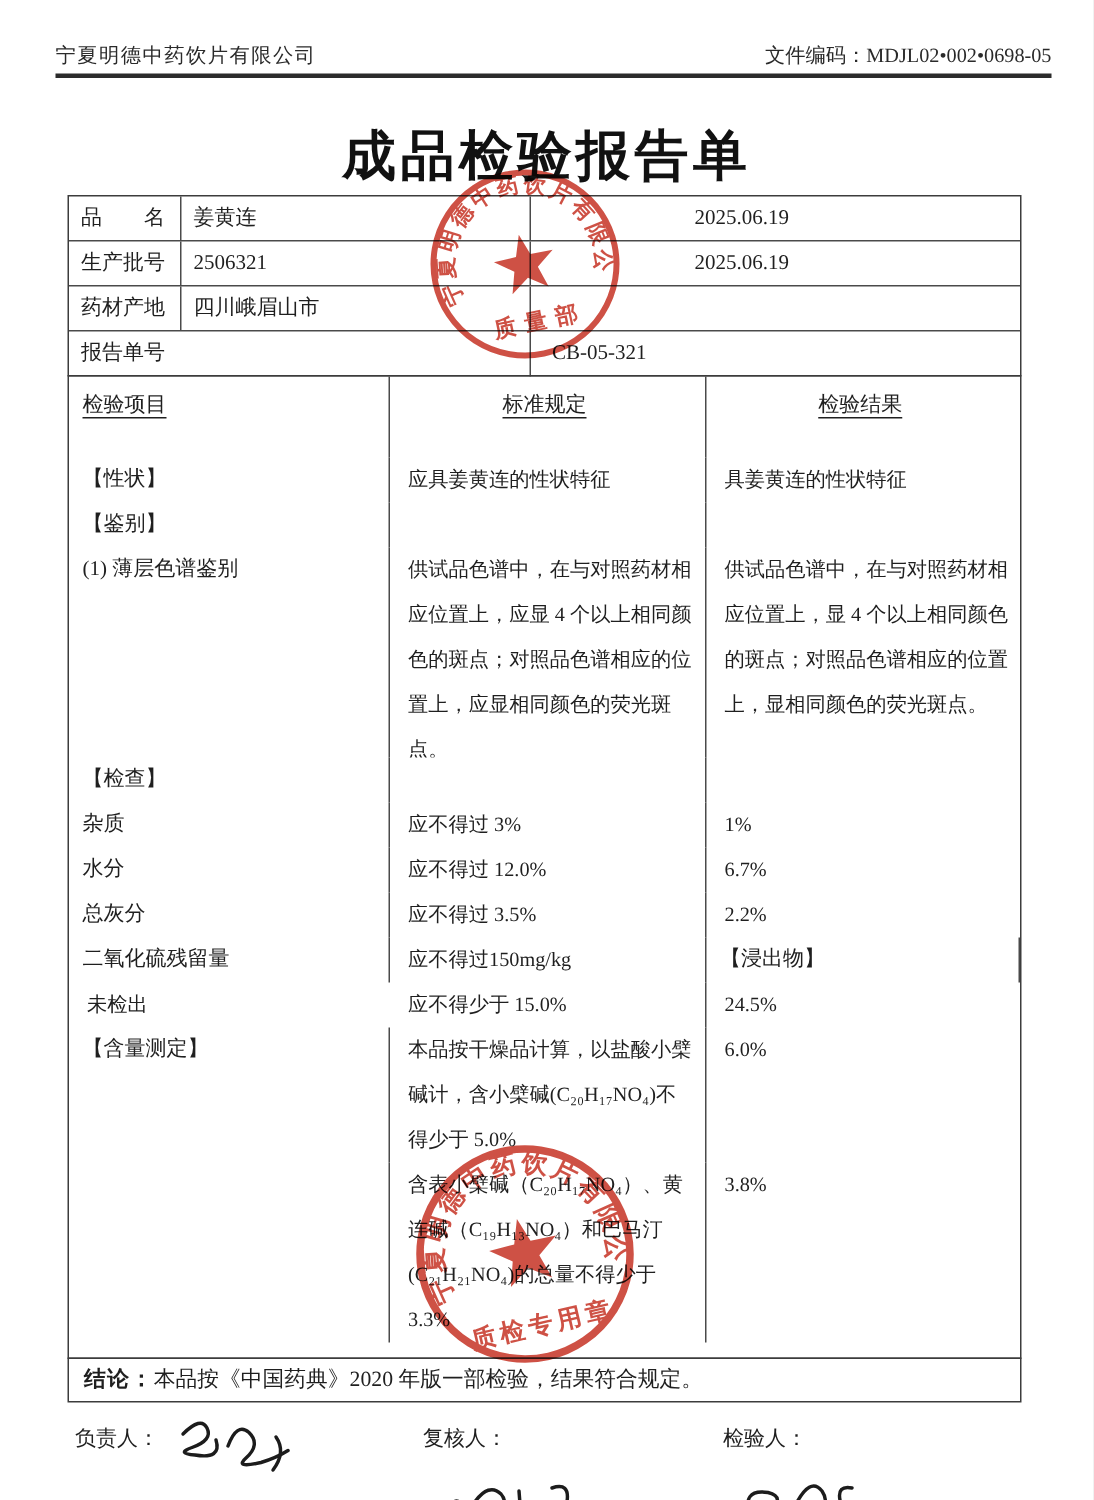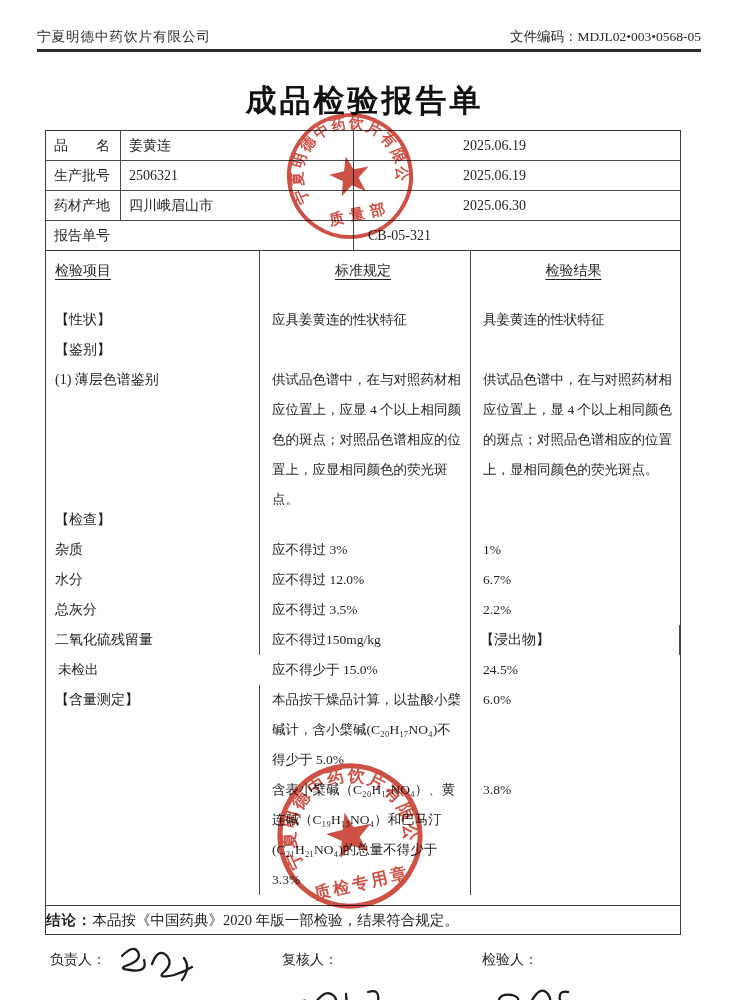--- a/index.html
+++ b/index.html
@@ -6,21 +6,21 @@
   #page{
     position:relative;width:729px;height:1000px;margin:0 auto;
     background:#ffffff;overflow:hidden;
     font-family:"Liberation Serif","DejaVu Serif",serif;
     color:#1f1f1f;
   }
   
   .hdr-company{position:absolute;left:37px;top:28px;font-size:13.5px;letter-spacing:1px;color:#2a2a2a;}
   .hdr-code{position:absolute;right:28px;top:28px;font-size:13.5px;color:#2a2a2a;}
   .hdr-rule{position:absolute;left:37px;right:28px;top:49px;height:0;border-top:3px solid #2b2b2b;}
-  .doc-title{position:absolute;left:0;right:0;top:80px;text-align:center;font-size:31px;font-weight:bold;letter-spacing:3px;color:#111;}
+  .doc-title{position:absolute;left:0;right:0;top:80px;text-align:center;font-size:36px;font-weight:bold;letter-spacing:3px;color:#111;}
 
   
   .info-table{position:absolute;left:45px;top:130px;width:636px;height:121px;border:1px solid #3c3c3c;box-sizing:border-box;font-size:14px;}
   .info-row{display:flex;height:30px;line-height:29px;border-bottom:1px solid #4a4a4a;box-sizing:border-box;}
   .info-row:last-child{border-bottom:none;}
   .ic{box-sizing:border-box;padding-left:8px;white-space:nowrap;overflow:hidden;}
   .ic-l1{width:75px;border-right:1px solid #4a4a4a;}
   .ic-v1{width:233px;border-right:1px solid #4a4a4a;}
   .ic-l1w{width:308px;border-right:1px solid #4a4a4a;} 
   .ic-right{flex:1;display:flex;}
@@ -38,21 +38,21 @@
   }
   .cell{box-sizing:border-box;line-height:30px;overflow:hidden;}
   .c1{border-right:1px solid #4a4a4a;padding-left:9px;font-size:14px;}
   .c2{border-right:1px solid #4a4a4a;padding:0 9px 0 12px;}
   .c3{padding:0 6px 0 12px;}
   .cell-hdr{padding-top:5px;font-size:14px;}
   .cell-hdr span{text-decoration:underline;text-underline-offset:4px;}
   .c2.cell-hdr,.c3.cell-hdr{text-align:center;padding-left:0;padding-right:4px;}
 
   
-  .conclusion{position:absolute;left:45px;top:905px;width:636px;height:30px;border:1px solid #3c3c3c;box-sizing:border-box;line-height:28px;font-size:14.5px;}
+  .conclusion{position:absolute;left:45px;top:905px;width:636px;height:30px;border:1px solid #3c3c3c;box-sizing:border-box;line-height:28px;font-size:14.5px;padding-left:10px;}
   .conclusion b{letter-spacing:1px;}
 
   
   .signs{position:absolute;left:45px;top:940px;width:660px;height:55px;font-size:14px;}
   .sign-group{position:absolute;top:0;display:flex;align-items:flex-start;}
   .sg1{left:5px;} .sg2{left:237px;flex-direction:column;} .sg3{left:437px;flex-direction:column;}
   .sign-label{line-height:40px;white-space:nowrap;}
   .sig-svg{margin-left:6px;margin-top:2px;}
   .sig-svg path{fill:none;stroke:#1c1c1c;stroke-width:2.3;stroke-linecap:round;stroke-linejoin:round;}
 
@@ -62,21 +62,21 @@
   .stamp-bottom{left:270px;top:756px;transform:rotate(-13deg);}
   .stamp circle{fill:none;}
   .stamp text{font-family:"Liberation Serif","DejaVu Serif",serif;font-weight:bold;}
 </style>
 </head>
 <body>
 
 <div id="page">
 
   <div class="hdr-company">宁夏明德中药饮片有限公司</div>
-  <div class="hdr-code">文件编码：MDJL02•003•0568-05</div>
+  <div class="hdr-code">文件编码：MDJL02•002•0698-05</div>
   <div class="hdr-rule"></div>
   <div class="doc-title">成品检验报告单</div>
 
   <div class="info-table">
     <div class="info-row">
       <div class="ic ic-l1">品　　名</div>
       <div class="ic ic-v1">姜黄连</div>
       <div class="ic ic-right">
         <div class="ic ic-l2">生产日期</div>
         <div class="ic ic-v2">2025.06.19</div>
@@ -88,21 +88,20 @@
       <div class="ic ic-right">
         <div class="ic ic-l2">检验日期</div>
         <div class="ic ic-v2">2025.06.19</div>
       </div>
     </div>
     <div class="info-row">
       <div class="ic ic-l1">药材产地</div>
       <div class="ic ic-v1">四川峨眉山市</div>
       <div class="ic ic-right">
         <div class="ic ic-l2">报告日期</div>
-        <div class="ic ic-v2">2025.06.30</div>
       </div>
     </div>
     <div class="info-row">
       <div class="ic ic-l1w">报告单号</div>
       <div class="ic ic-right">
         <div class="ic ic-v2" style="padding-left:6px;">CB-05-321</div>
       </div>
     </div>
   </div>
 

